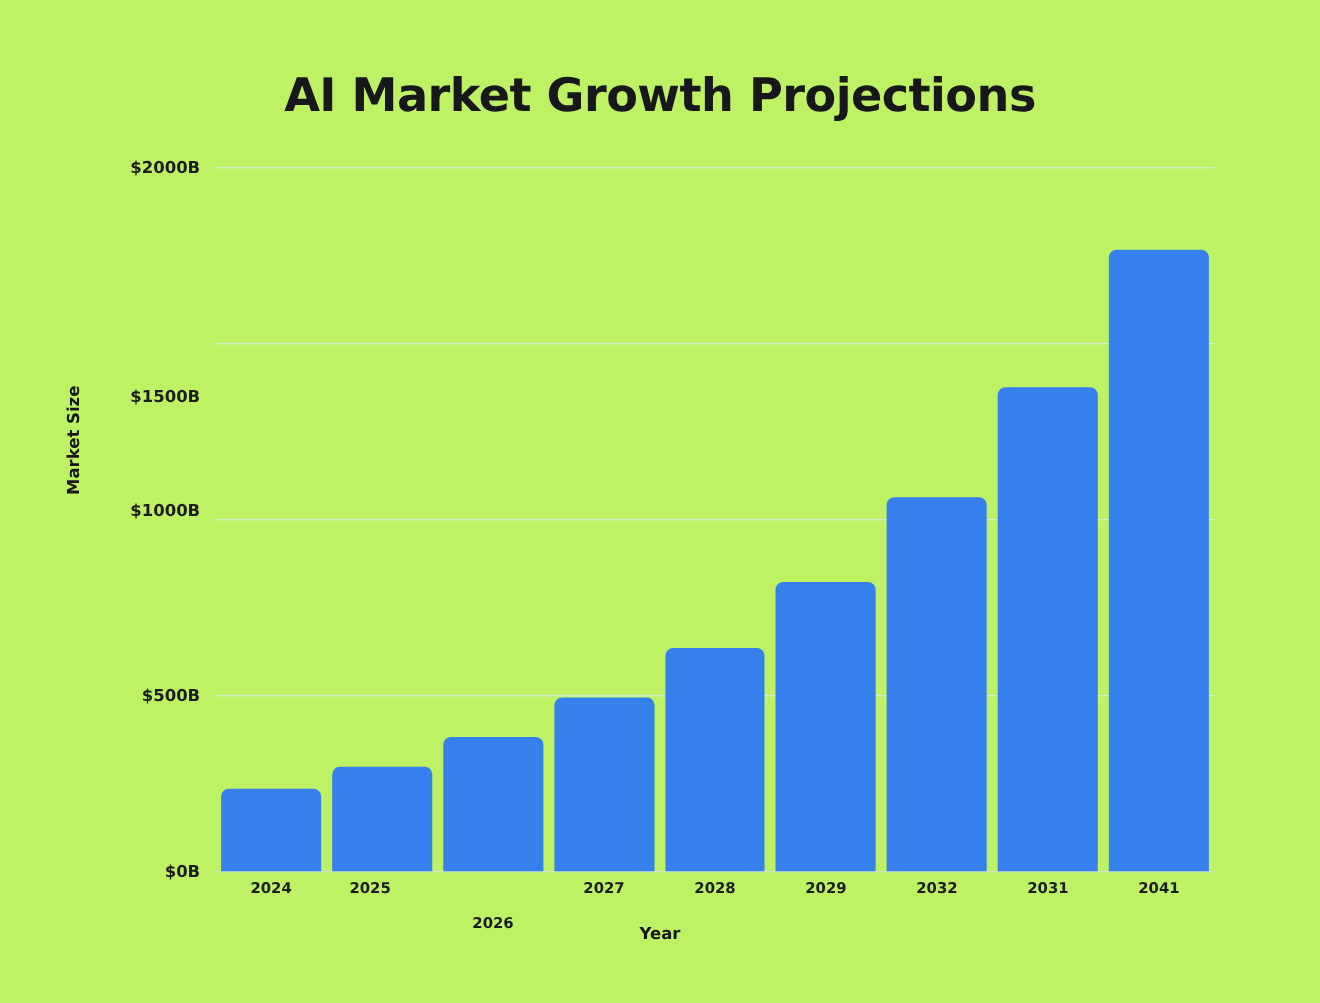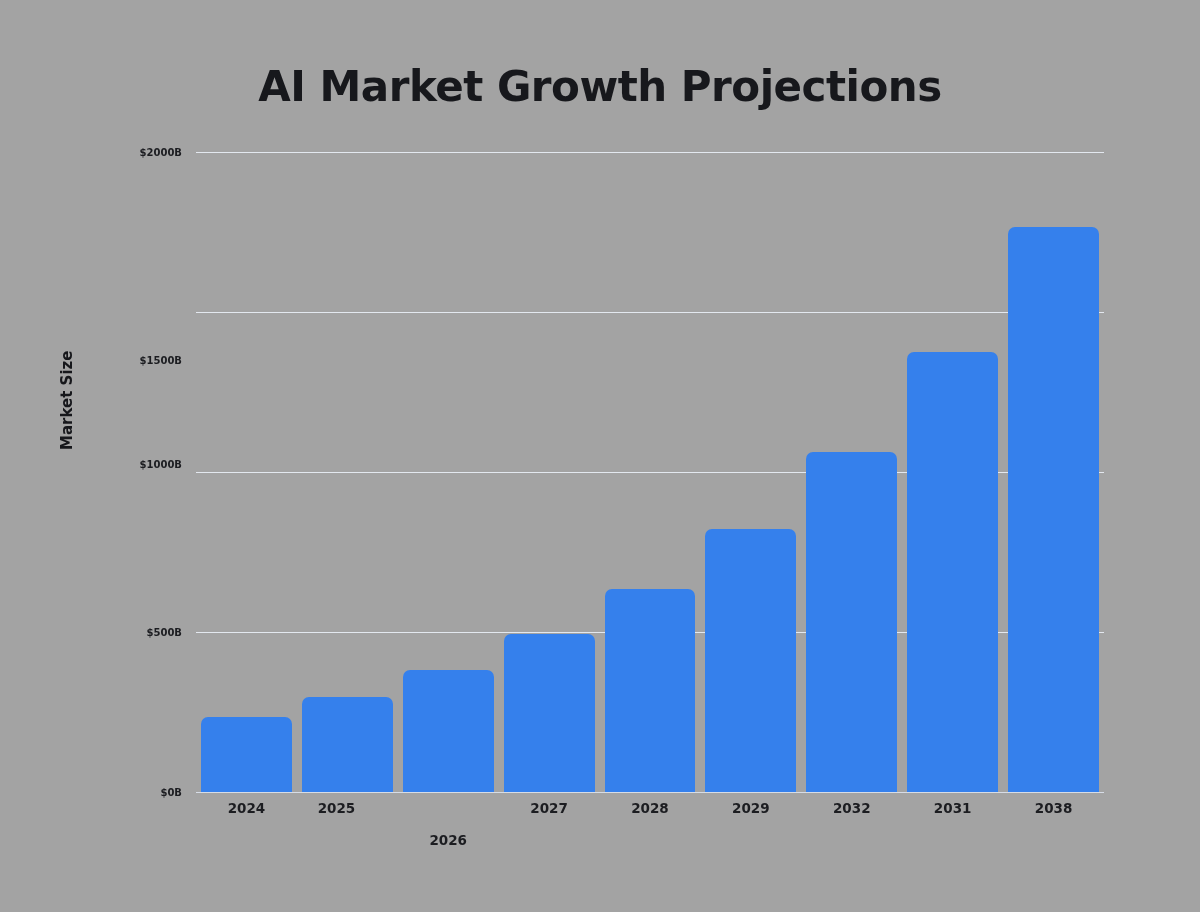--- a/index.html
+++ b/index.html
@@ -12,21 +12,21 @@
 
   body {
     background: #f4f7fc;
     font-family: "DejaVu Sans", sans-serif;
   }
 
   #chart-card {
     position: relative;
     width: 1200px;
     height: 912px;
-    background: #a3a3a3;
+    background: #bef264;
   }
 
   
   #chart-title {
     position: absolute;
     top: 62px;
     left: 0;
     width: 1200px;
     text-align: center;
     font-size: 42px;
@@ -61,21 +61,21 @@
     height: 1px;
     background: #d7dde7;
   }
 
   
   .y-tick-label {
     position: absolute;
     right: 1018px;          
     width: 120px;
     text-align: right;
-    font-size: 10px;
+    font-size: 15px;
     font-weight: 700;
     color: #1c1d21;
     transform: translateY(-50%);
     white-space: nowrap;
   }
 
   
   #bars-layer {
     position: absolute;
     left: 196px;
@@ -192,19 +192,20 @@
 
   <div id="x-tick-labels">
       <div class="x-tick-label" style="left: 201px; width: 90.8889px;">2024</div>
       <div class="x-tick-label" style="left: 291px; width: 90.8889px;">2025</div>
       <div class="x-tick-label" style="left: 402.778px; width: 90.8889px; margin-top: 32px;">2026</div>
       <div class="x-tick-label" style="left: 503.667px; width: 90.8889px;">2027</div>
       <div class="x-tick-label" style="left: 604.556px; width: 90.8889px;">2028</div>
       <div class="x-tick-label" style="left: 705.444px; width: 90.8889px;">2029</div>
       <div class="x-tick-label" style="left: 806.333px; width: 90.8889px;">2032</div>
       <div class="x-tick-label" style="left: 907.222px; width: 90.8889px;">2031</div>
-      <div class="x-tick-label" style="left: 1008.11px; width: 90.8889px;">2038</div>
+      <div class="x-tick-label" style="left: 1008.11px; width: 90.8889px;">2041</div>
     </div>
 
   <div id="y-axis-title">Market Size</div>
 
+  <div id="x-axis-title">Year</div>
 
 </div>
 
 </body></html>

